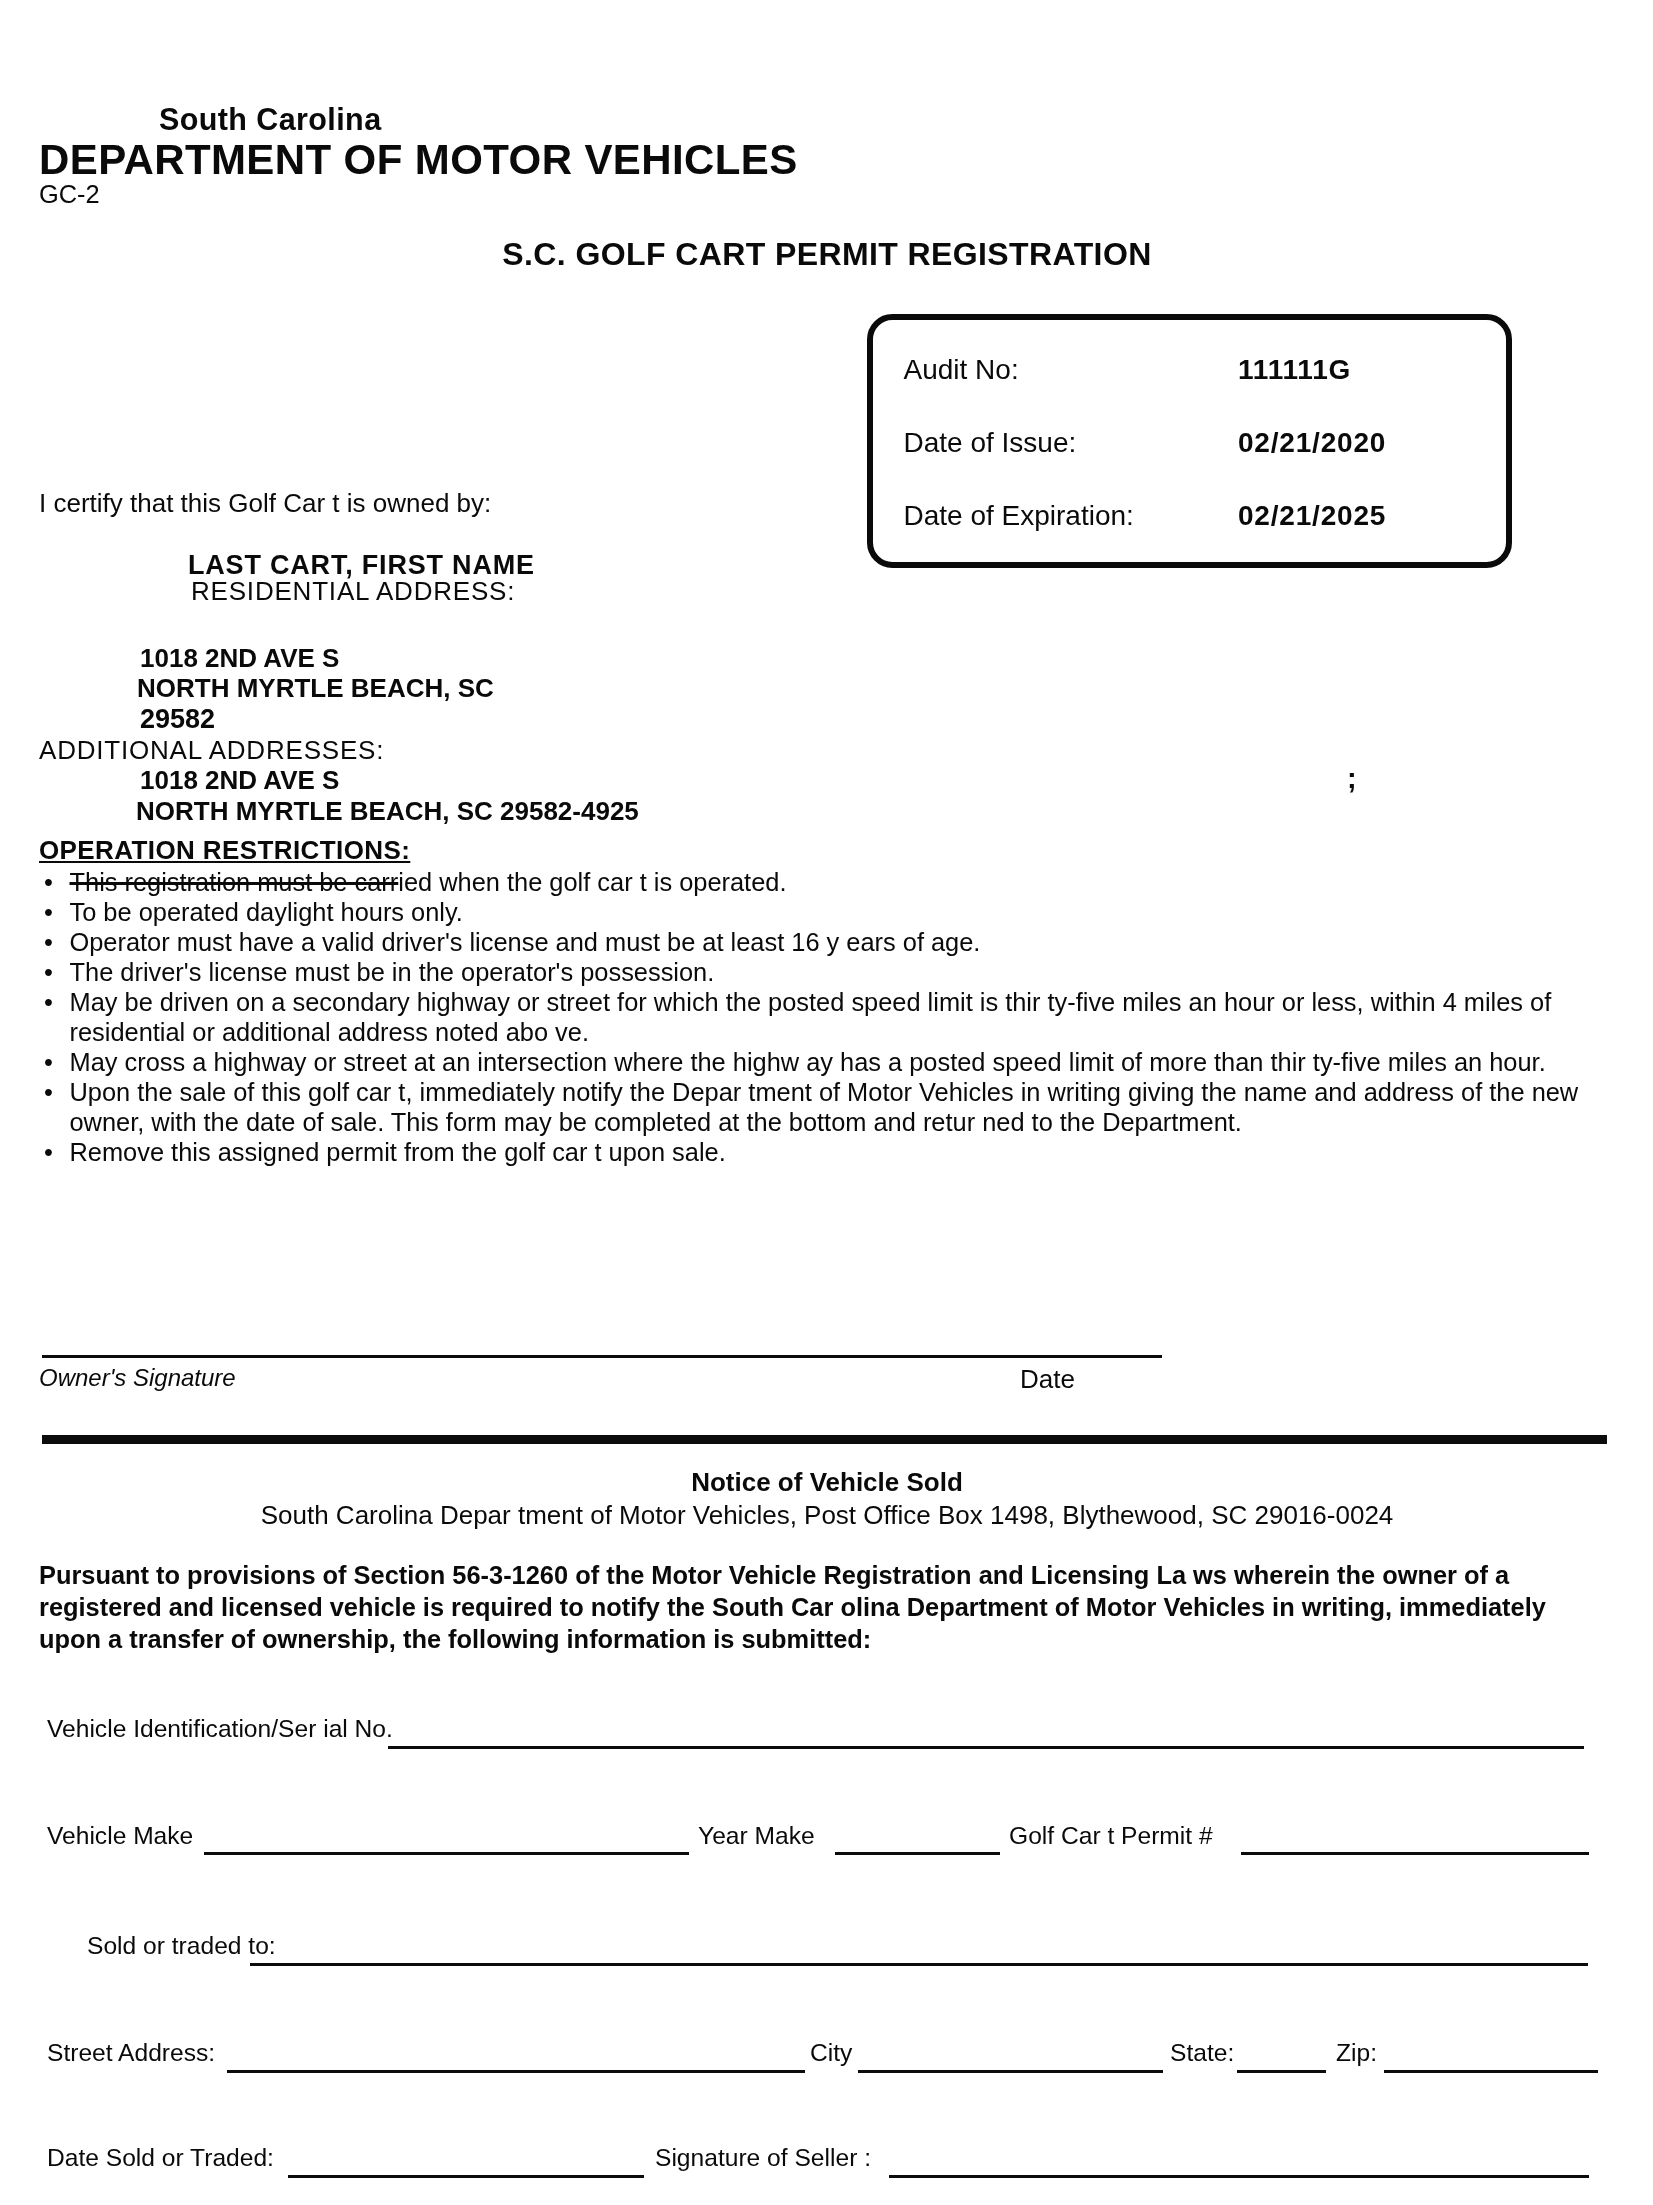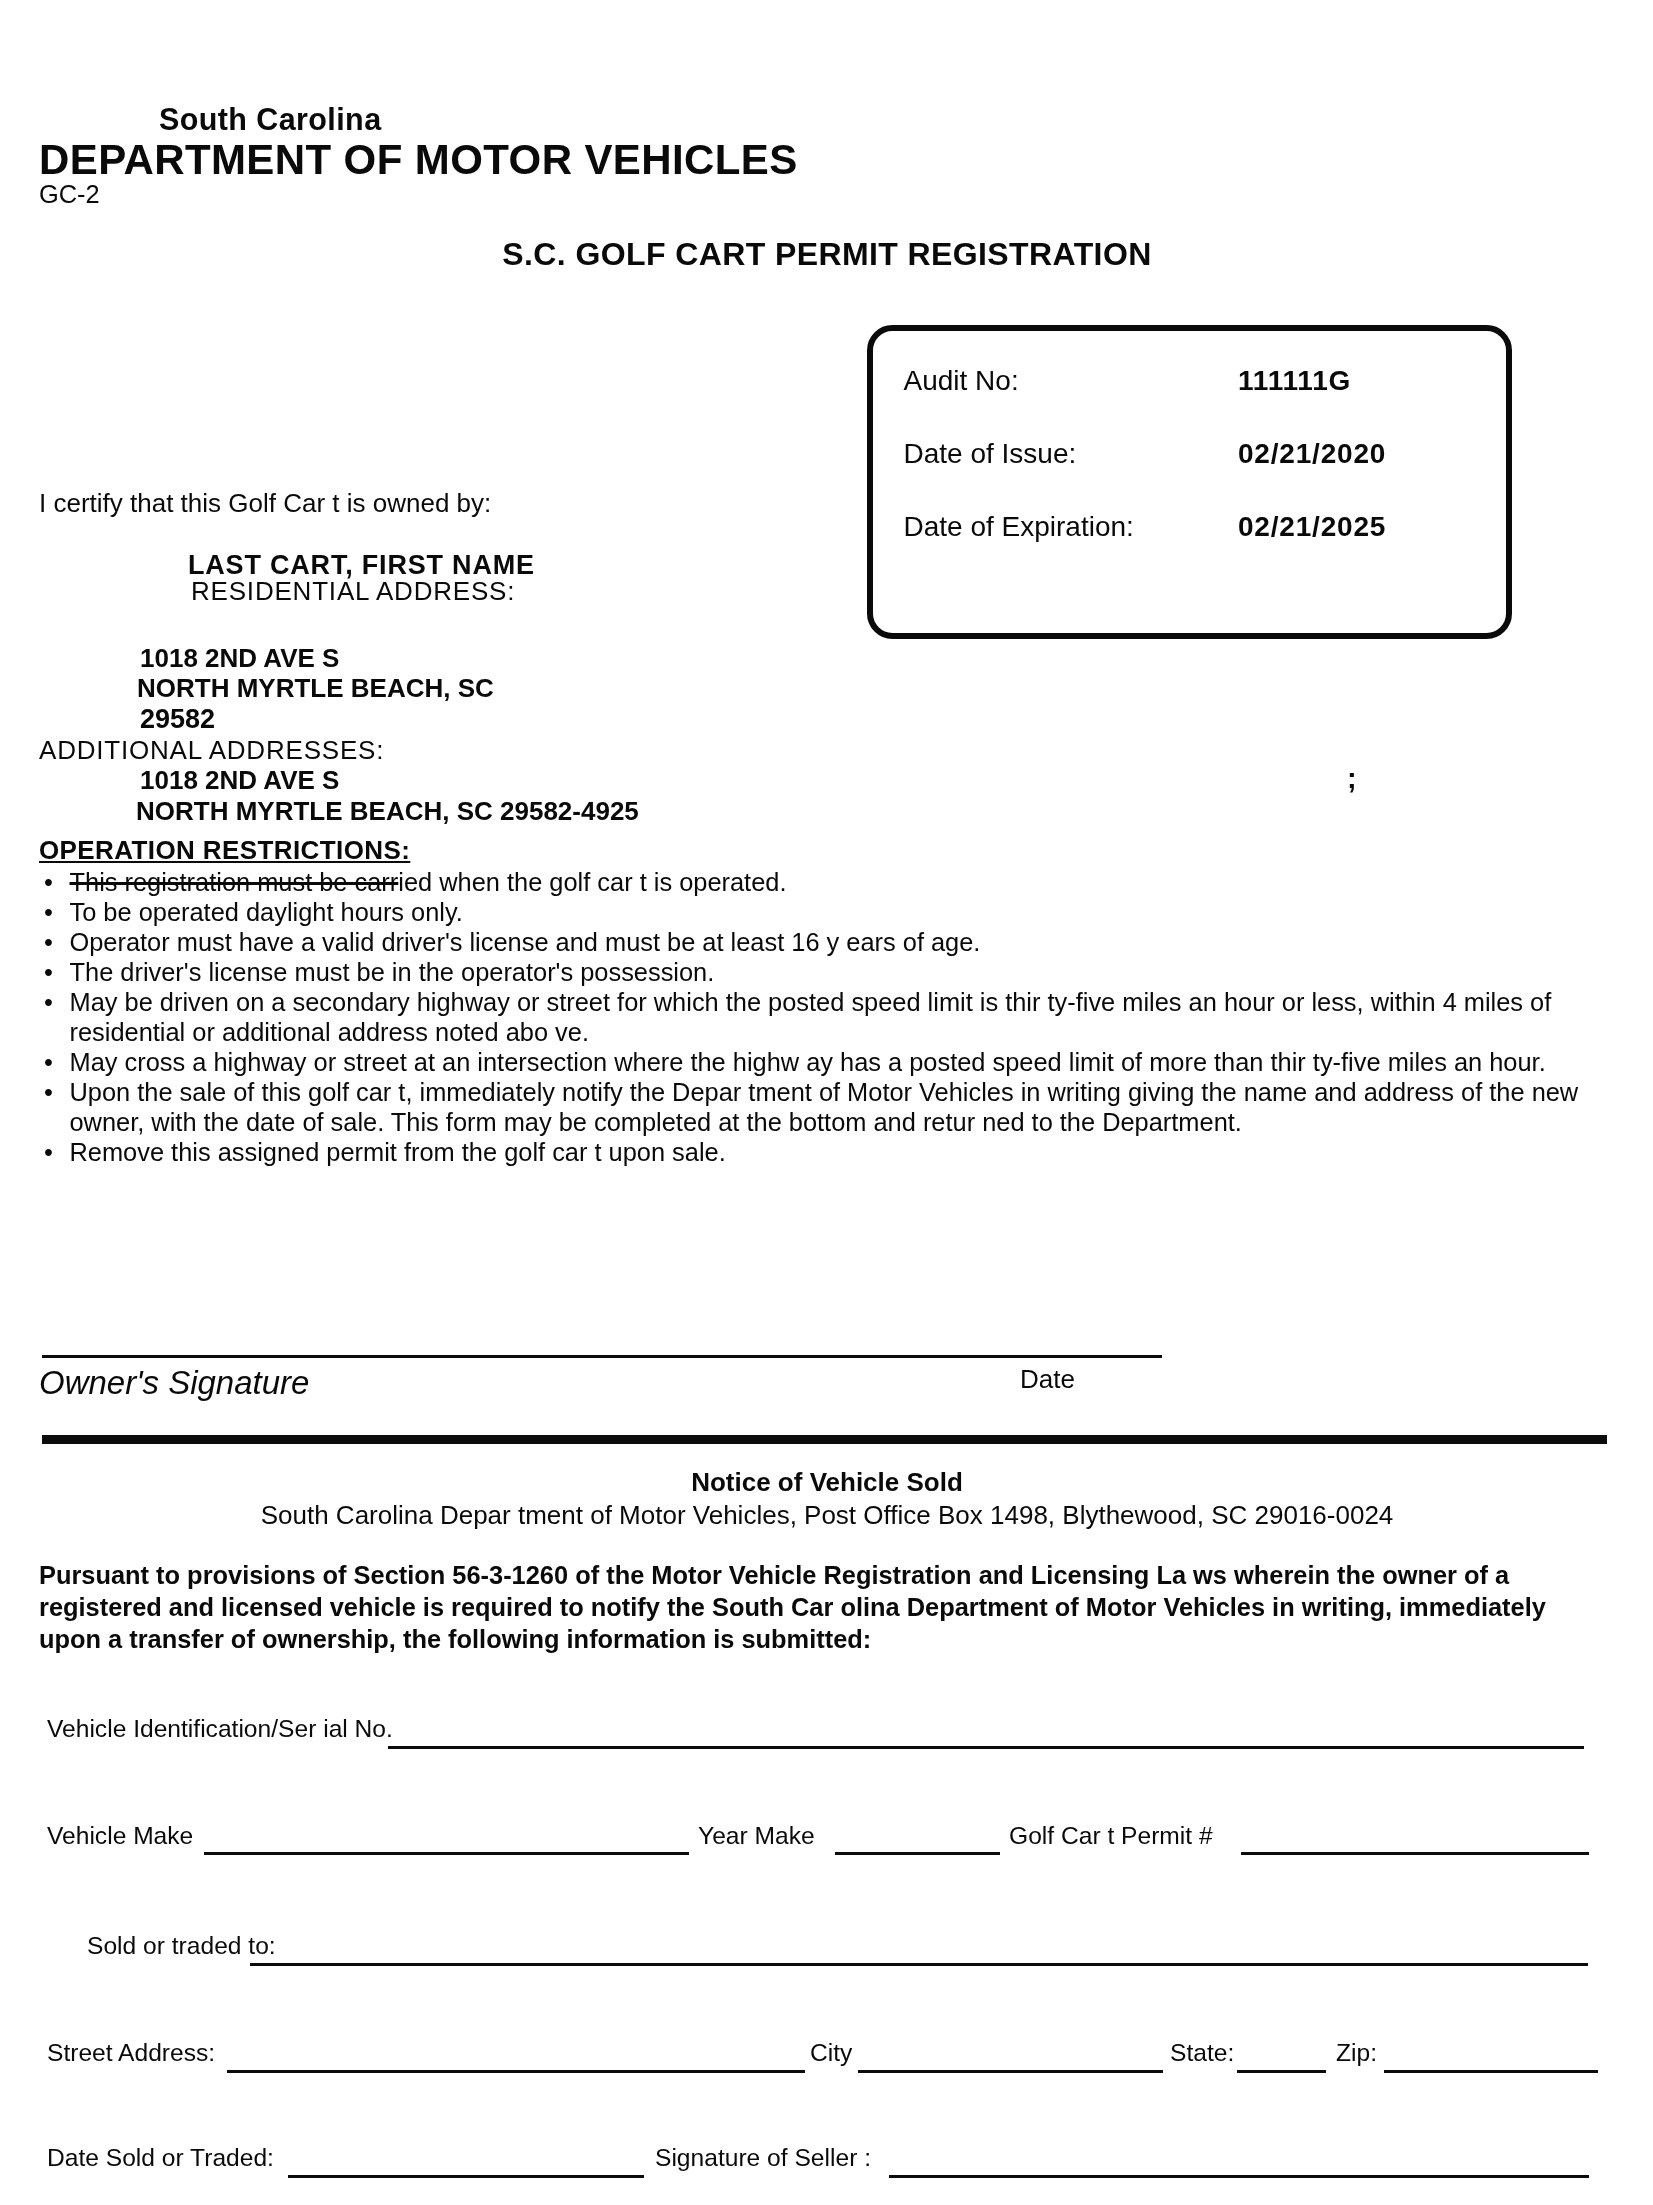--- a/index.html
+++ b/index.html
@@ -14,21 +14,21 @@
   .abs{position:absolute;white-space:nowrap;}
 
   
   .state-name{left:159px;top:102px;font-size:30.5px;font-weight:bold;letter-spacing:0.4px;}
   .dept-name{left:39px;top:136px;font-size:42px;font-weight:bold;letter-spacing:0.4px;}
   .form-code{left:39px;top:180px;font-size:25.4px;}
   .doc-title{left:0;right:0;top:236px;text-align:center;font-size:32px;font-weight:bold;letter-spacing:0.4px;white-space:nowrap;position:absolute;}
 
   
   .permit-box{
-    position:absolute;left:867px;top:325px;width:645px;height:314px;
+    position:absolute;left:867px;top:314px;width:645px;height:254px;
     border:6px solid #0a0a0a;border-radius:25.4px;box-sizing:border-box;
     padding-top:34px;
   }
   .permit-row{position:relative;height:73px;}
   .permit-label{position:absolute;left:30.5px;top:0;font-size:28px;}
   .permit-value{position:absolute;left:365px;top:0;font-size:28px;font-weight:bold;letter-spacing:0.8px;}
 
   
   .certify-line{left:39px;top:488px;font-size:26px;}
   .owner-name{left:188px;top:550px;font-size:27px;font-weight:bold;letter-spacing:0.8px;}
@@ -44,21 +44,21 @@
   
   .restr-heading{left:39px;top:835px;font-size:26px;font-weight:bold;text-decoration:underline;letter-spacing:0.4px;}
   .restr-list{position:absolute;left:39px;top:867px;width:1576px;font-size:25.4px;line-height:30px;}
   .bullet{position:relative;padding-left:30.5px;white-space:normal;}
   .bullet .marker{position:absolute;left:5.1px;top:0;}
   .strike{text-decoration:line-through;text-decoration-thickness:3.4px;}
 
   
   .rule{position:absolute;background:#0c0c0c;}
   .sig-rule{left:42px;top:1355px;width:1120px;height:3.4px;}
-  .sig-label{left:39px;top:1364px;font-size:33px;font-style:italic;}
+  .sig-label{left:39px;top:1364px;font-size:24px;font-style:italic;}
   .date-label{left:1020px;top:1364px;font-size:26px;}
   .section-divider{left:42px;top:1435px;width:1565px;height:9.3px;}
 
   
   .notice-heading{left:0;right:0;top:1467px;text-align:center;font-size:26px;font-weight:bold;position:absolute;}
   .notice-address{left:0;right:0;top:1500px;text-align:center;font-size:26px;position:absolute;}
   .notice-paragraph{position:absolute;left:39px;top:1559px;width:1573px;font-size:25.4px;line-height:32px;font-weight:bold;white-space:normal;}
 
   
   .fld{font-size:24.6px;}

